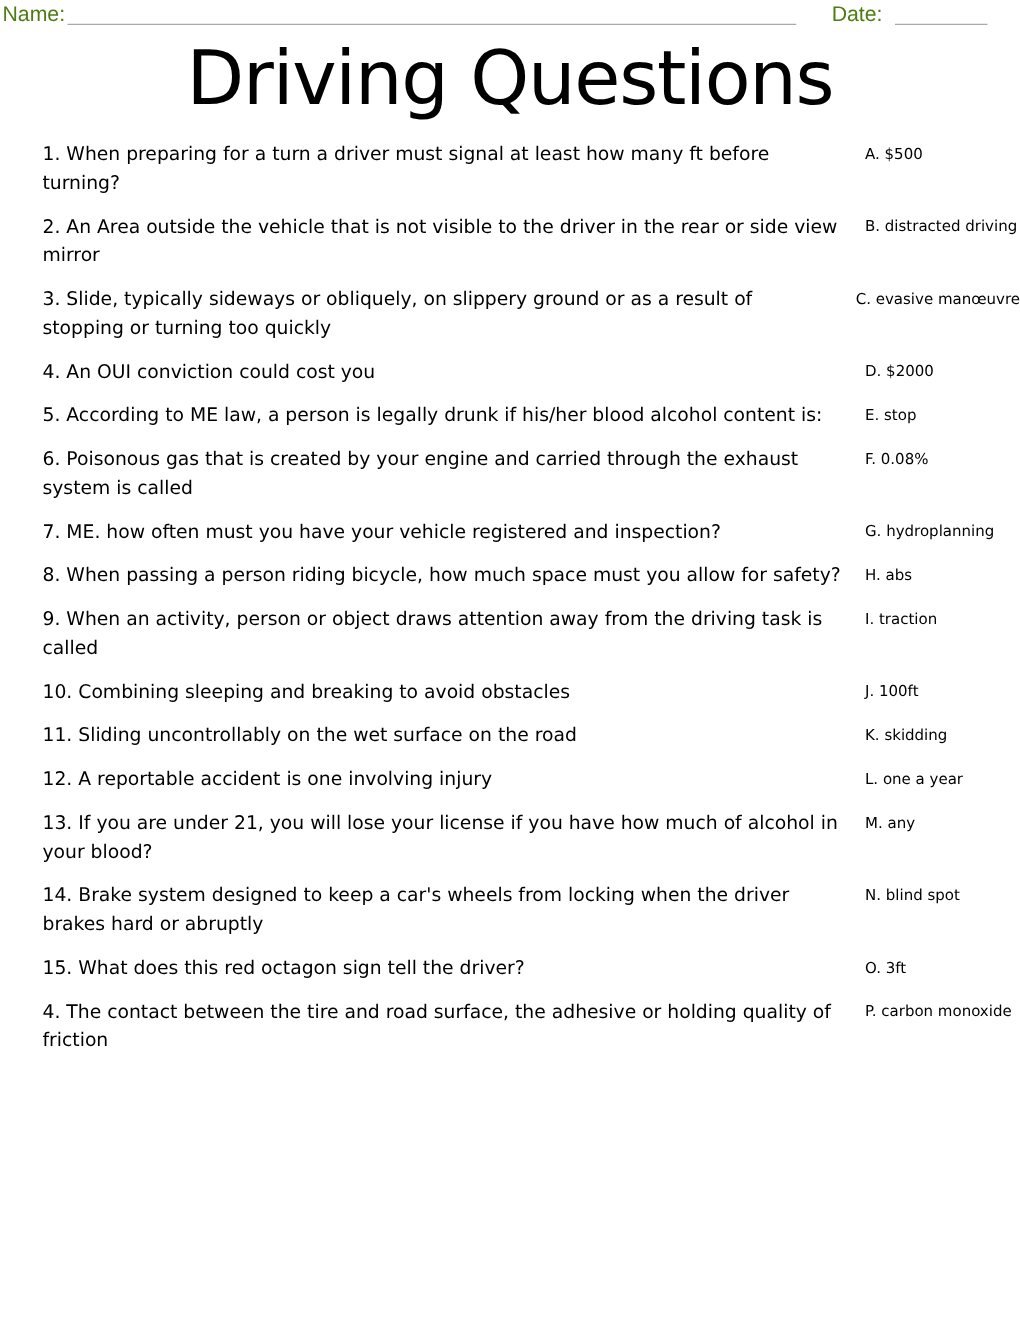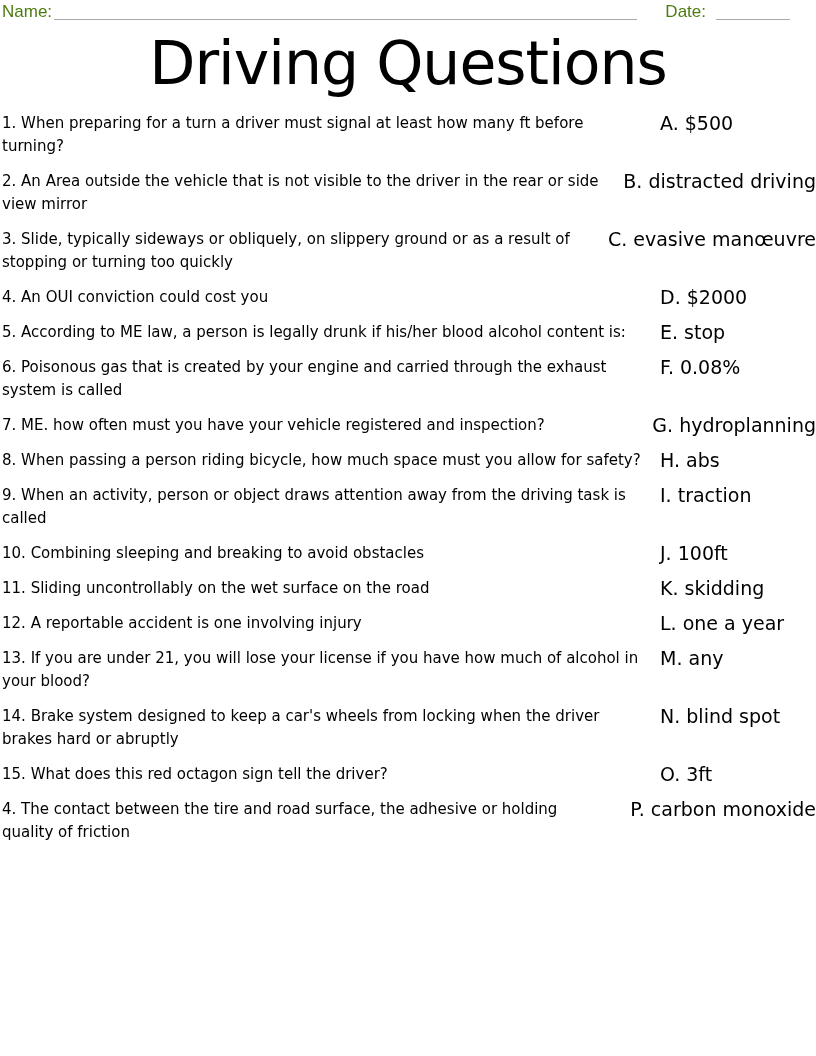--- a/index.html
+++ b/index.html
@@ -43,35 +43,36 @@
     text-align: center;
     font-size: 60px;
     font-weight: normal;
     line-height: 62px;
     margin-top: 10px;
     letter-spacing: -1px;
     font-family: "DejaVu Sans", sans-serif;
   }
   .rows {
     margin-top: 18px;
+    padding-left: 32px;
   }
   .row {
     display: flex;
     align-items: flex-start;
     margin-bottom: 12px;
     padding-left: 2px;
   }
   .q {
     width: 640px;
     font-size: 15px;
     line-height: 23px;
   }
   .ans {
     margin-left: 18px;
-    font-size: 19px;
+    font-size: 12px;
     line-height: 23px;
     white-space: nowrap;
   }
 </style>
 </head>
 <body>
 
 <div class="header">
   <span class="hlabel">Name:</span>
   <span class="blank-line name-line"></span>

